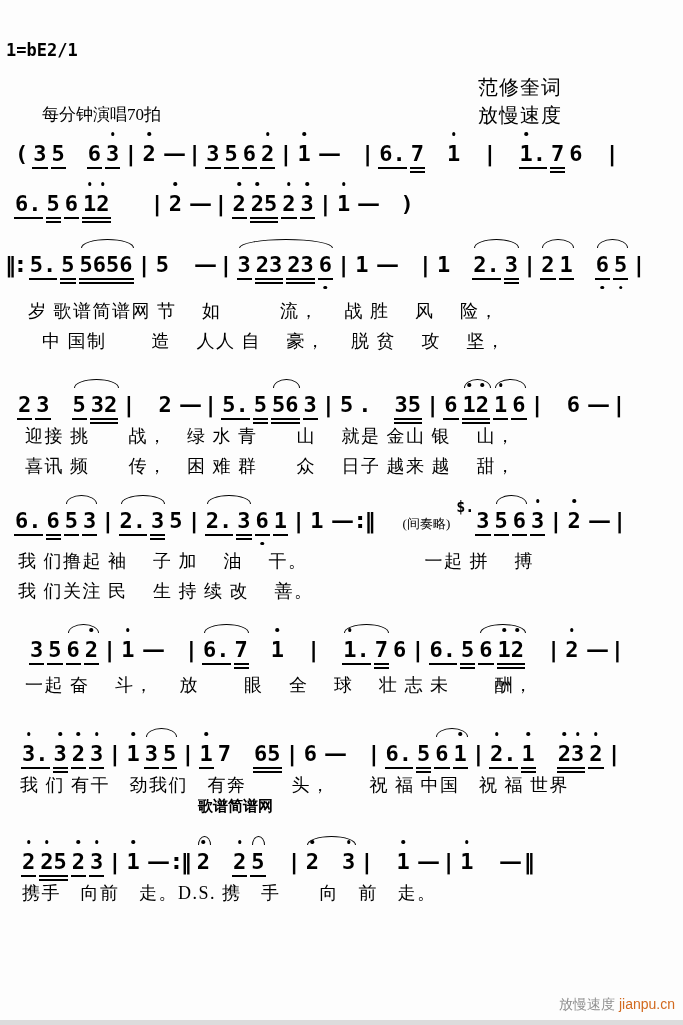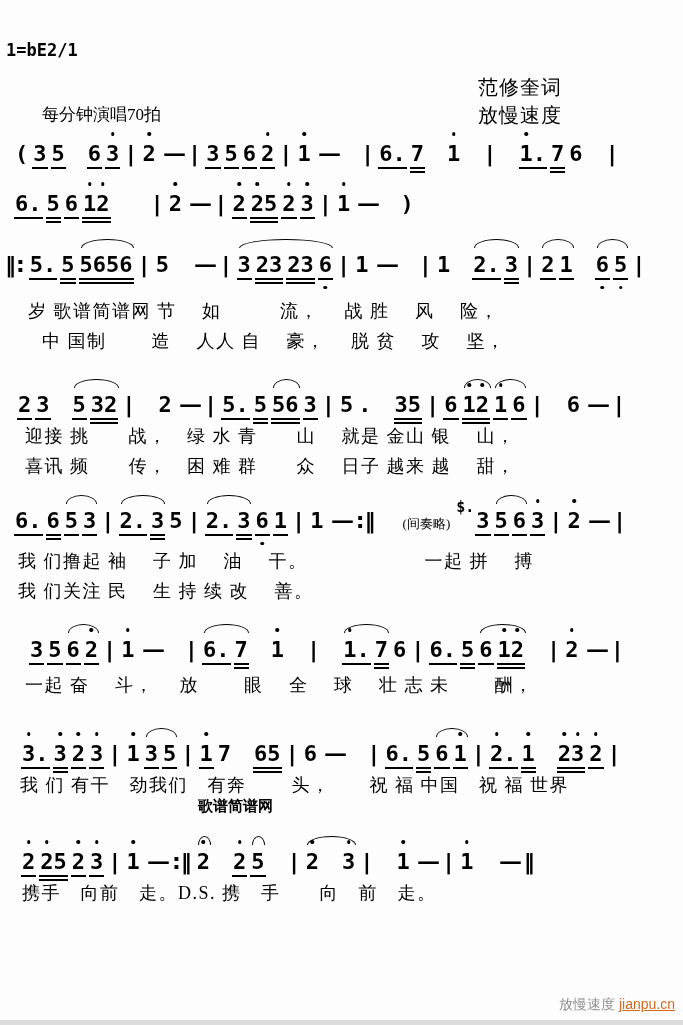--- a/index.html
+++ b/index.html
@@ -38,21 +38,21 @@
   .ndot { position:absolute; width:3.5px; height:3.5px; background:#000; border-radius:50%; transform:translateX(-50%); }
   .arc {
     position:absolute; top:-13px; height:8px;
     border:1.6px solid #000; border-bottom:none;
     border-radius:50% 50% 0 0 / 100% 100% 0 0;
   }
   .lyr { position:absolute; font-size:18px; letter-spacing:1.5px; white-space:pre; }
 
   .wm { position:absolute; right:8px; top:996px; font-size:14px; font-family:"Liberation Sans",sans-serif; }
   .wm .site { color:#8f8f8f; }
-  .wm .url { color:#d2691e;text-decoration:underline; }
+  .wm .url { color:#d2691e; }
   .bottom-strip { position:absolute; left:0; right:0; bottom:0; height:5px; background:#dcdcdc; }
 </style>
 </head>
 <body>
 
 <div class="page" id="page">
   <div class="key-sig">1=bE2/1</div>
   <div class="credit lyr-credit">范修奎词</div>
   <div class="credit cmp-credit">放慢速度</div>
   <div class="tempo-mark">每分钟演唱70拍</div>

